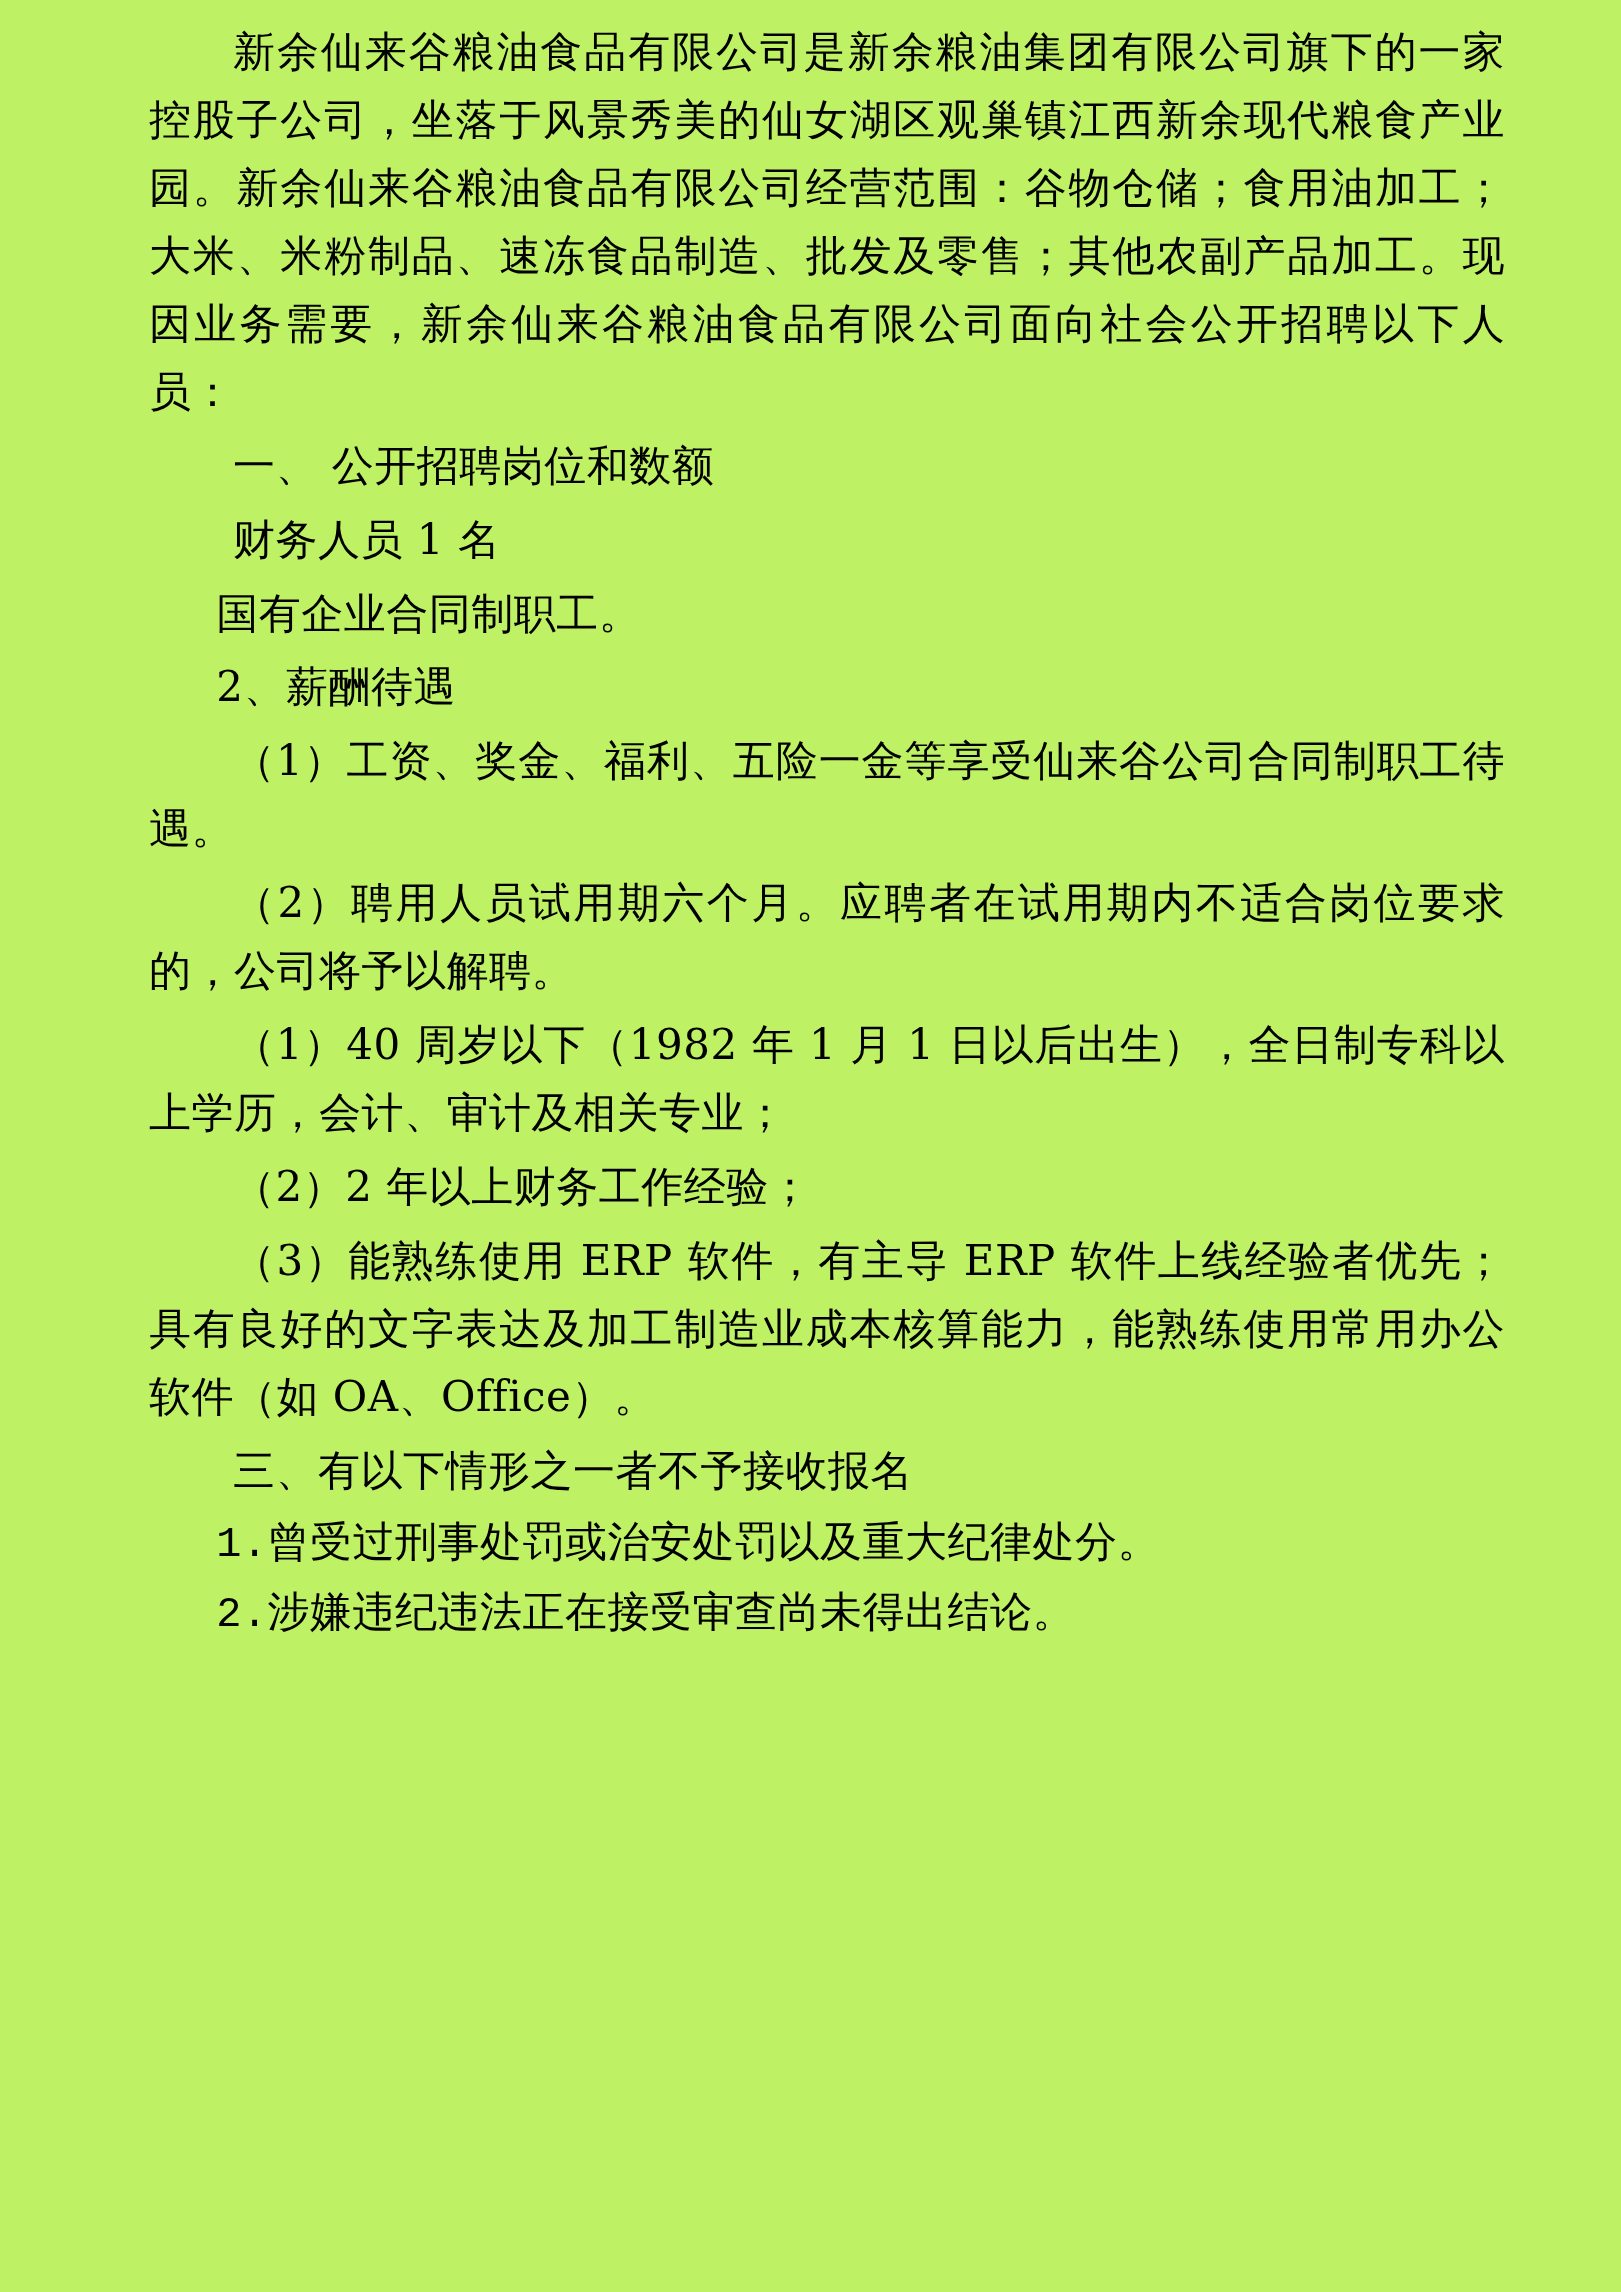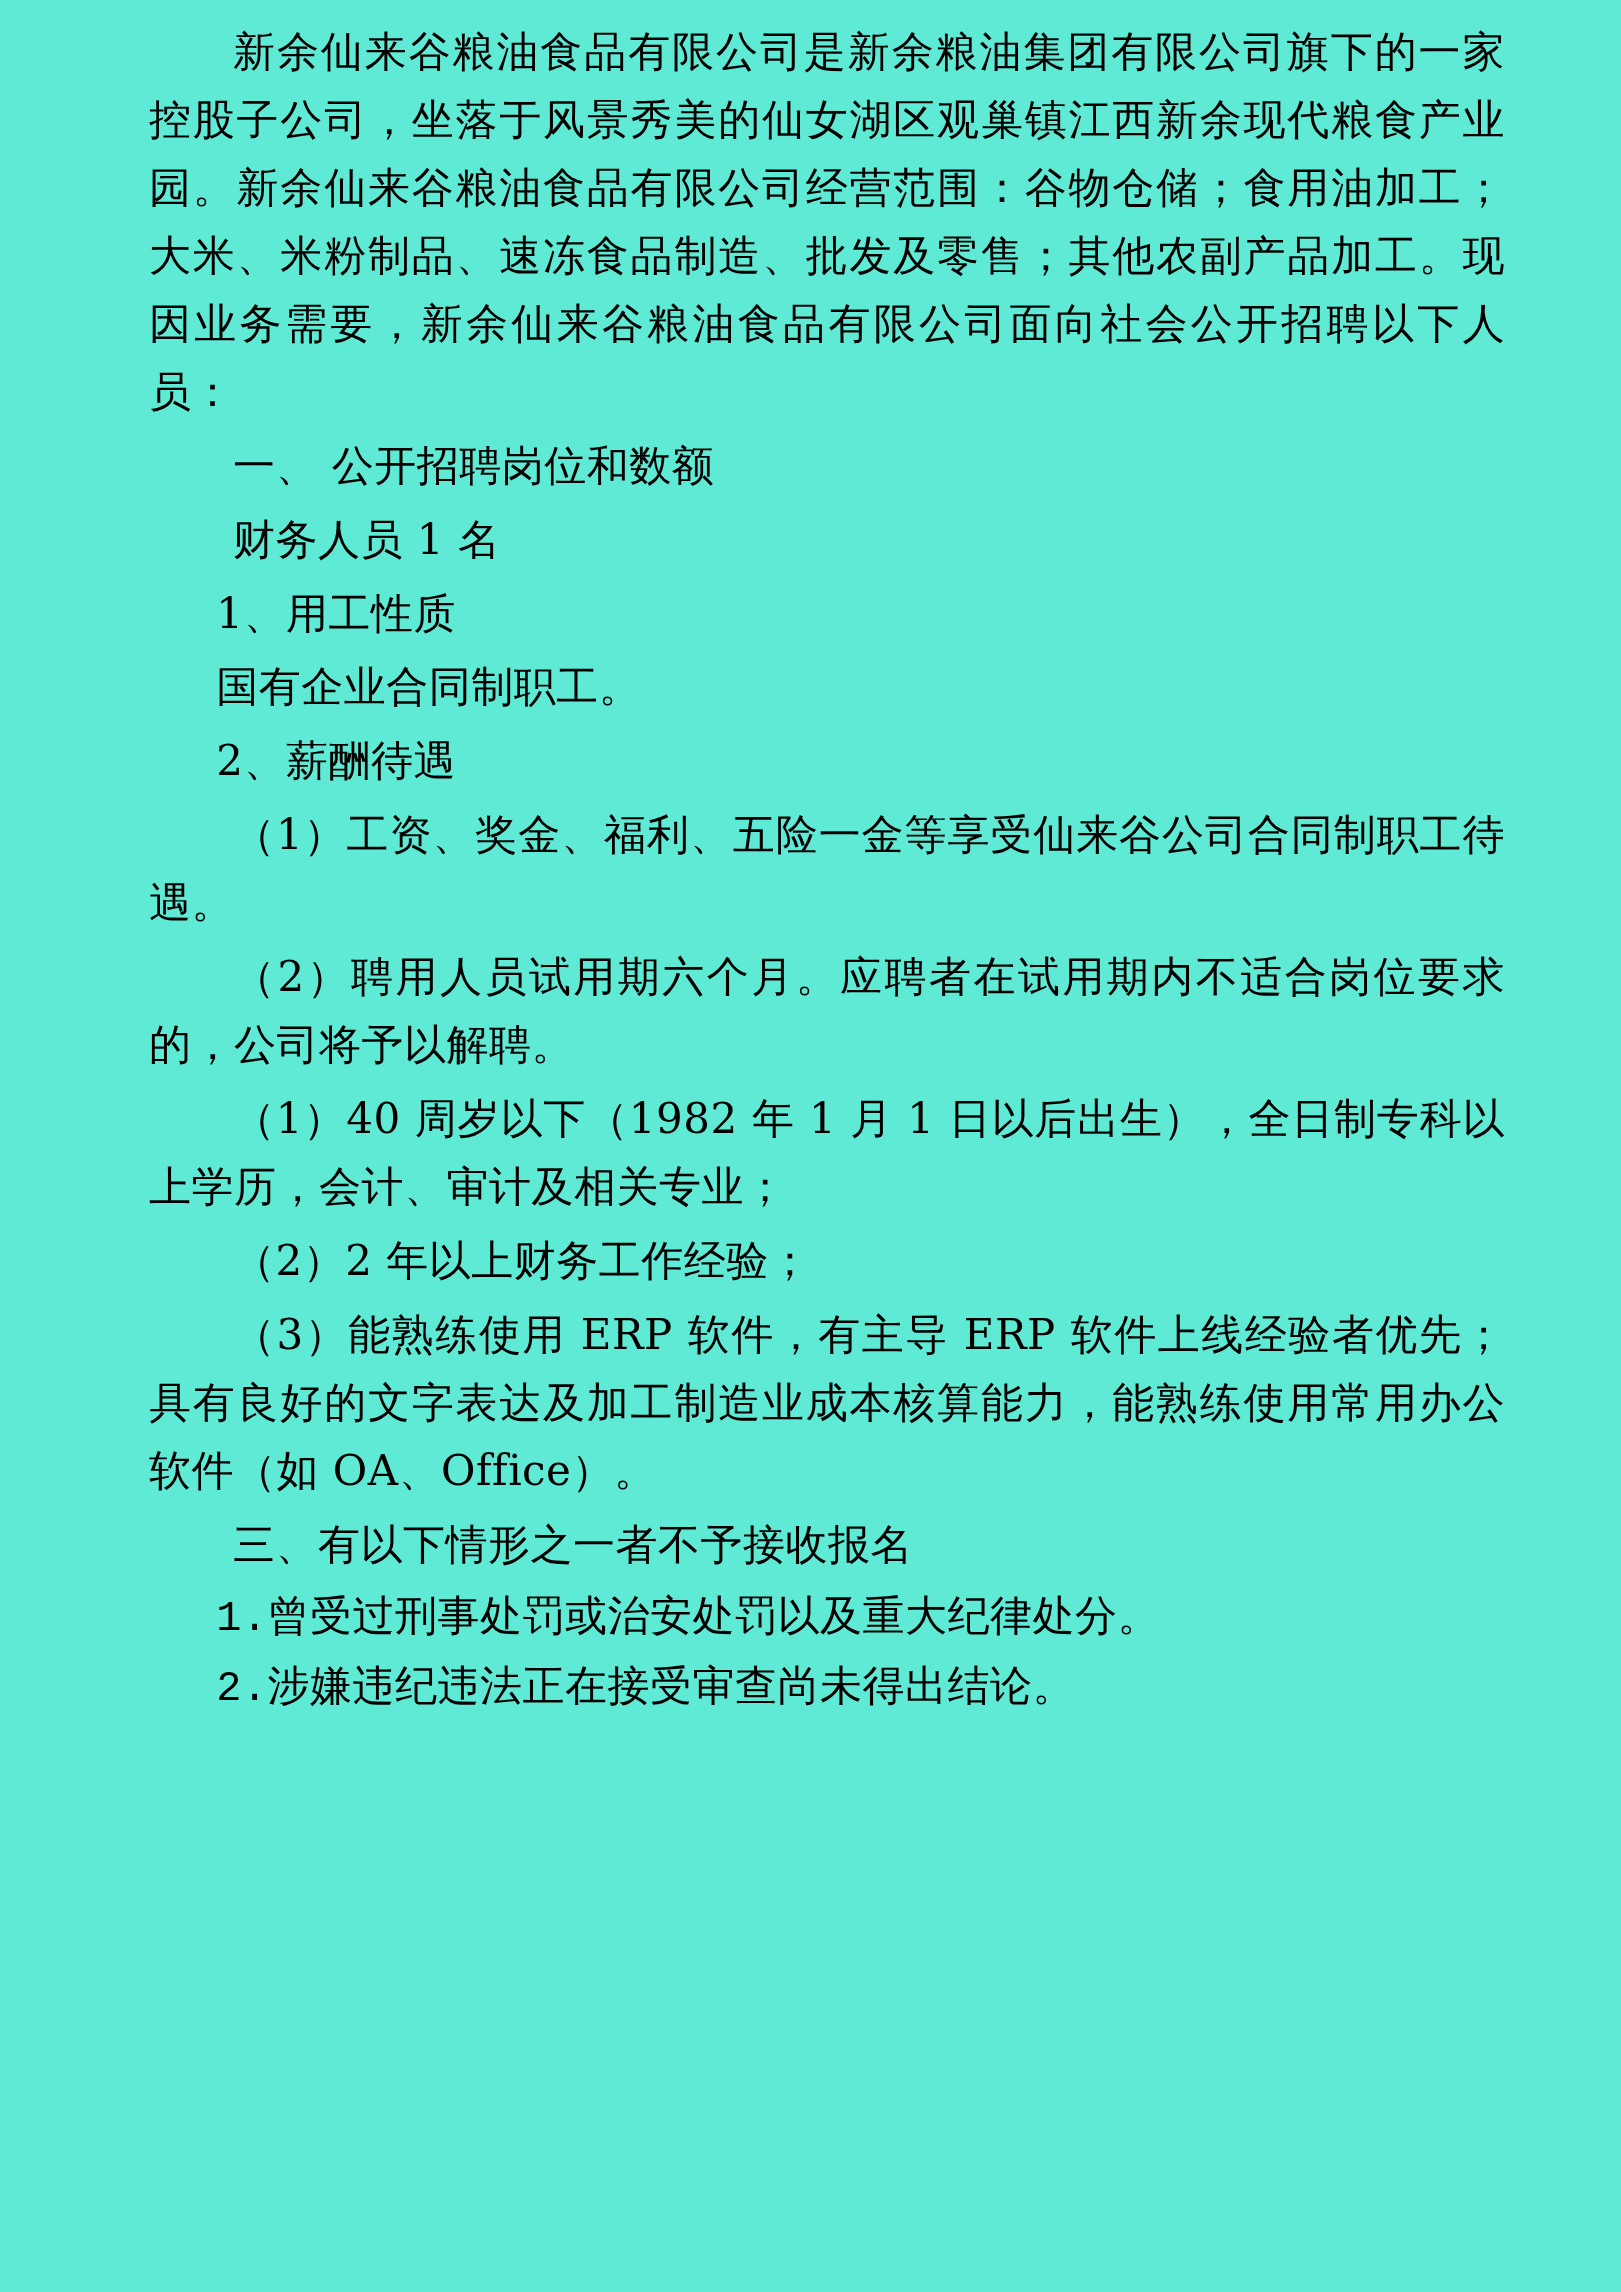--- a/index.html
+++ b/index.html
@@ -11,21 +11,21 @@
     width: 1621px;
     min-height: 2293px;
     font-family: "DejaVu Serif", "Liberation Serif", serif;
     color: #000000;
   }
   .page {
     width: 1621px;
     min-height: 2293px;
     box-sizing: border-box;
     padding: 17.6px 116px 39px 149px;
-    background: #5eead4;
+    background: #bef264;
   }
   .doc-body {
     font-size: 42px;
     line-height: 1.62;
     letter-spacing: 0.5px;
     text-align: justify;
     text-justify: inter-ideograph;
   }
   p {
     margin: 0 0 5.9px 0;
@@ -48,21 +48,20 @@
 <div class="page">
   <div class="doc-body">
 
     <p class="indent-2">新余仙来谷粮油食品有限公司是新余粮油集团有限公司旗下的一家控股子公司，坐落于风景秀美的仙女湖区观巢镇江西新余现代粮食产业园。新余仙来谷粮油食品有限公司经营范围：谷物仓储；食用油加工；大米、米粉制品、速冻食品制造、批发及零售；其他农副产品加工。现因业务需要，新余仙来谷粮油食品有限公司面向社会公开招聘以下人员：</p>
 
     <p class="indent-2">一、 公开招聘岗位和数额</p>
 
     <p class="indent-2">财务人员 1 名</p>
 
 
-    <p class="indent-1-5">1、用工性质</p>
 
     <p class="indent-1-5">国有企业合同制职工。</p>
 
     <p class="indent-1-5">2、薪酬待遇</p>
 
     <p class="indent-2">（1）工资、奖金、福利、五险一金等享受仙来谷公司合同制职工待遇。</p>
 
     <p class="indent-2">（2）聘用人员试用期六个月。应聘者在试用期内不适合岗位要求的，公司将予以解聘。</p>
 
 

